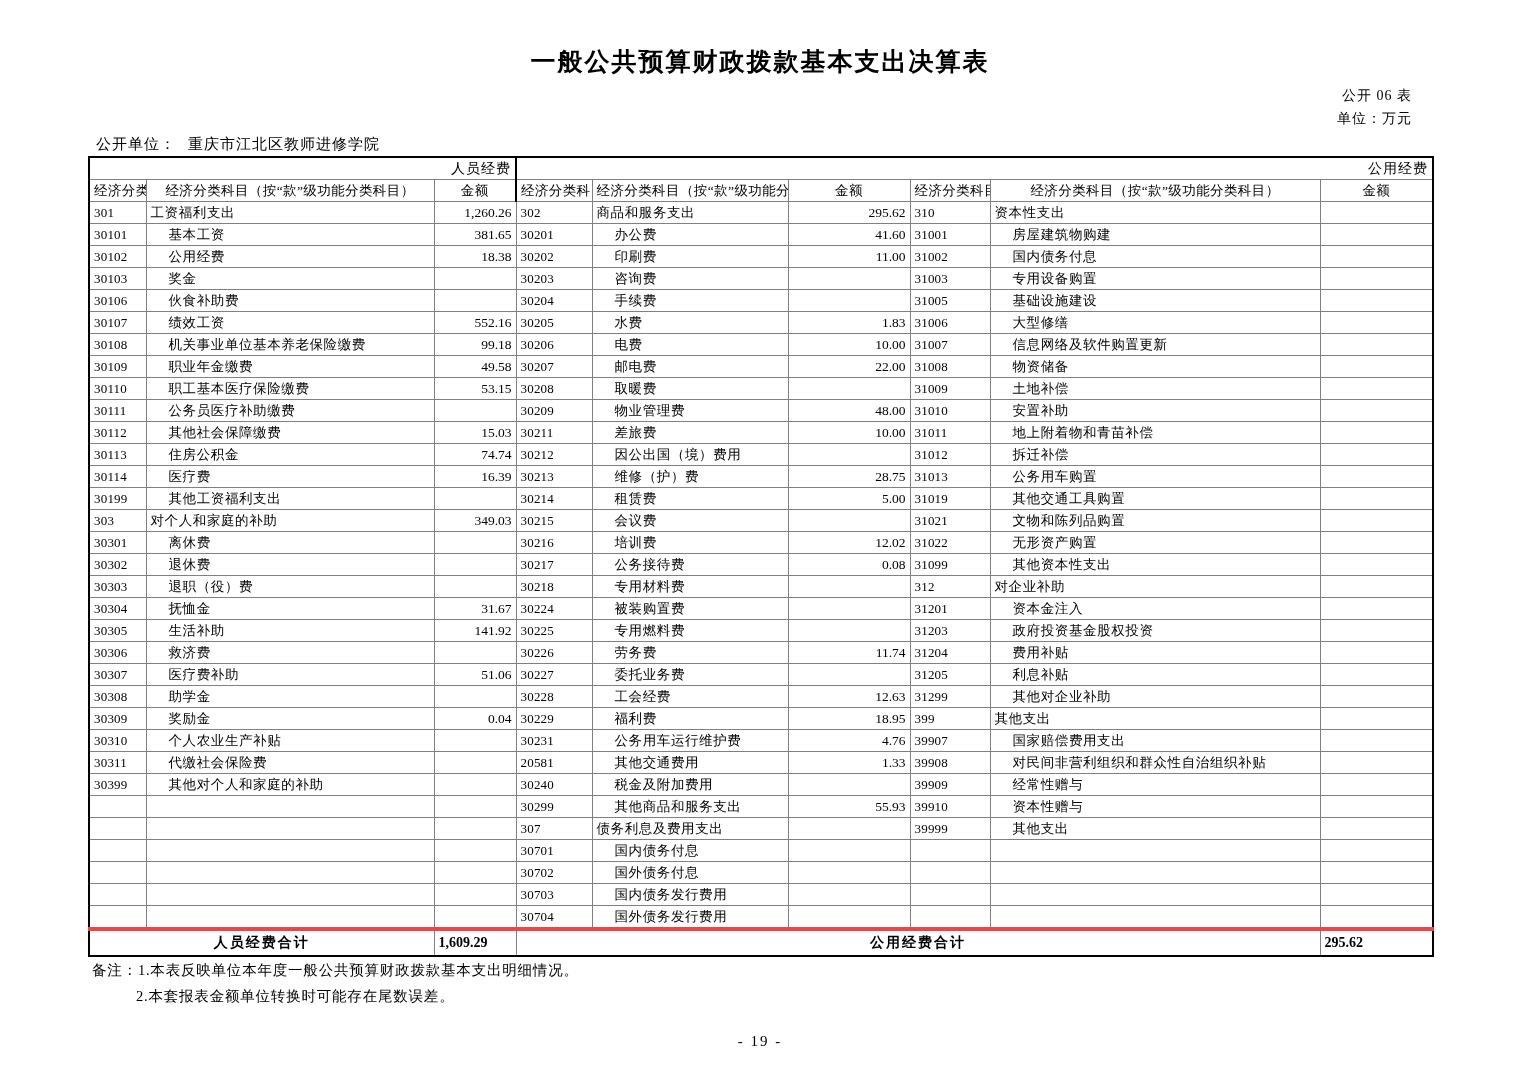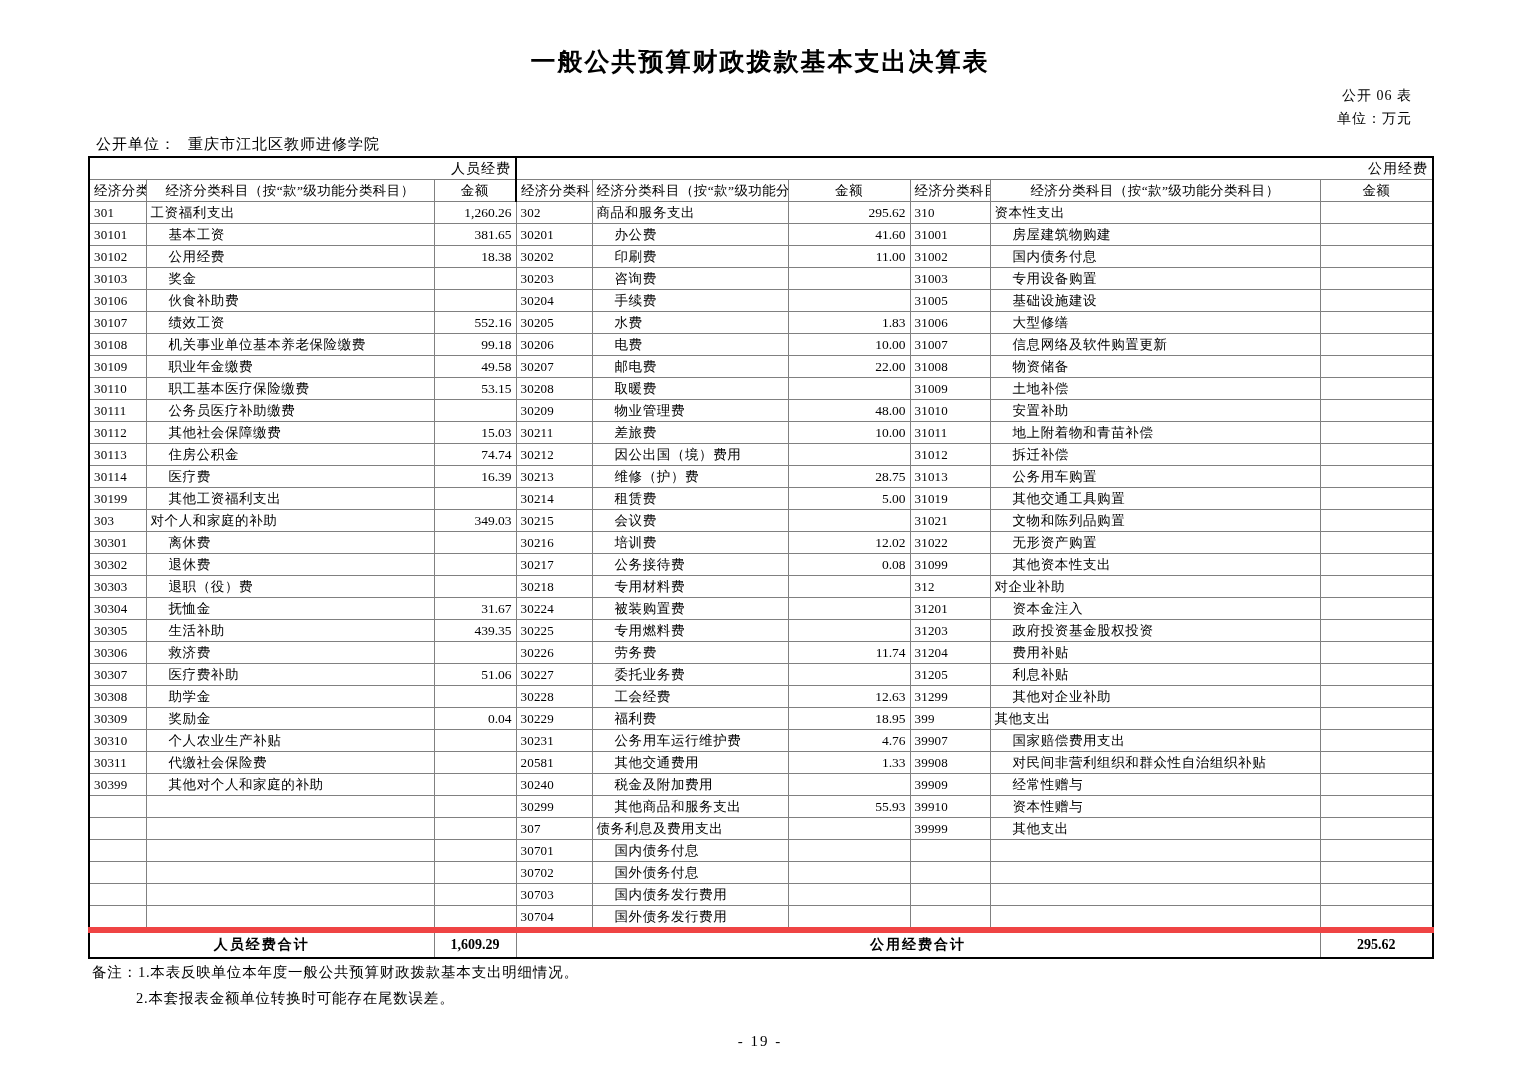--- a/index.html
+++ b/index.html
@@ -89,28 +89,28 @@
   }
   .colhdr.sep-left{border-left:2px solid #000;}
   
   td.code{ text-align:left; font-size:13px; letter-spacing:0.2px;}
   td.name{ text-align:left; font-size:13.5px; letter-spacing:0.6px;}
   td.name.lvl2{ padding-left:22px;}
   td.amt{ text-align:right; font-size:13.5px; padding-right:6px;}
   td.sep-left{border-left:2px solid #000;}
   
   tr.total td{
-    border-top:6px solid #ef4444;
+    border-top:4px solid #ef4444;
     border-bottom:2px solid #000;
     height:24px; line-height:24px;
     font-weight:bold;
     font-size:14px;
   }
   td.total-label{ text-align:center; letter-spacing:2px;}
-  td.total-amt{ text-align:center; padding-right:6px;}
+  td.total-amt{ text-align:left; padding-right:6px;}
   
   .notes{
     margin-top:0;
     font-size:14.5px;
     line-height:1.85;
     letter-spacing:0.8px;
     padding-left:4px;
   }
   .notes .line2{ padding-left:44px;}
   
@@ -375,21 +375,21 @@
           <td class="code sep-left">30224</td>
           <td class="name lvl2">被装购置费</td>
           <td class="amt"></td>
           <td class="code">31201</td>
           <td class="name lvl2">资本金注入</td>
           <td class="amt"></td>
         </tr>
         <tr>
           <td class="code">30305</td>
           <td class="name lvl2">生活补助</td>
-          <td class="amt">439.35</td>
+          <td class="amt">141.92</td>
           <td class="code sep-left">30225</td>
           <td class="name lvl2">专用燃料费</td>
           <td class="amt"></td>
           <td class="code">31203</td>
           <td class="name lvl2">政府投资基金股权投资</td>
           <td class="amt"></td>
         </tr>
         <tr>
           <td class="code">30306</td>
           <td class="name lvl2">救济费</td>

